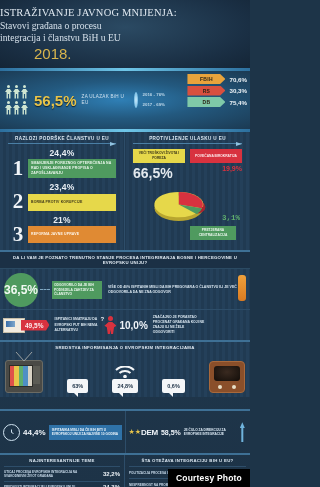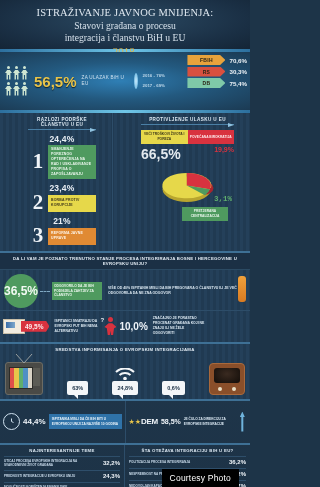--- a/index.html
+++ b/index.html
@@ -2,28 +2,28 @@
 <html><head>
 <meta charset="utf-8">
 <style>
   html,body{margin:0;padding:0;background:#1d3448;}
   body{width:250px;height:487px;overflow:hidden;
        font-family:"Liberation Sans",sans-serif;color:#e8edf2;}
   .page{position:relative;width:250px;height:487px;
         background:linear-gradient(180deg,#1b3146 0%,#21394f 40%,#1d3347 100%);}
 
   
-  .header{position:relative;height:49px;
+  .header{position:relative;height:68px;
      background:radial-gradient(ellipse at 50% 40%,#2b4a63 0%,#1a2f44 70%,#142536 100%);
-     text-align:center;padding-top:7px;box-sizing:border-box;}
+     text-align:left;padding-top:7px;box-sizing:border-box;}
   .h-l1{font-family:"Liberation Serif",serif;font-size:10.5px;letter-spacing:.2px;
         color:#dfe8f0;}
   .h-l2{font-family:"Liberation Serif",serif;font-size:9.6px;color:#d5e0ea;margin-top:2px;}
   .h-l3{font-family:"Liberation Serif",serif;font-size:9.6px;color:#d5e0ea;margin-top:1px;}
-  .h-year{font-family:Liberation Serif, serif;font-size:11px;color:#d9b64e;margin-top:2px;}
+  .h-year{font-family:Liberation Sans, sans-serif;font-size:15px;color:#d9b64e;margin-top:2px;margin-left:34px;}
 
   .divider{height:3px;background:linear-gradient(90deg,#2c6f9e,#6fc6e8,#2c6f9e);}
 
   
   .band1{position:relative;height:58px;
     background:radial-gradient(ellipse at 48% 50%,#2f7fb5 0%,#23597f 45%,#1b3a53 100%);
     display:flex;align-items:center;}
   .people{display:grid;grid-template-columns:repeat(3,1fr);gap:1px;margin-left:5px;}
   .pp{width:7px;height:15px;position:relative;}
   .pp i{position:absolute;left:2px;top:0;width:3px;height:3px;border-radius:50%;
@@ -40,21 +40,21 @@
   .entities{position:absolute;right:3px;top:3px;}
   .ent{display:flex;align-items:center;margin-bottom:1.5px;}
   .ent-tag{width:38px;height:10px;font-size:5px;font-weight:bold;color:#2c2416;
      display:flex;align-items:center;justify-content:center;letter-spacing:.3px;
      clip-path:polygon(0 0,86% 0,100% 50%,86% 100%,0 100%);}
   .ent-val{font-size:6.2px;font-weight:bold;color:#eef4f8;margin-left:4px;}
 
   
   .cols{display:flex;background:
      repeating-linear-gradient(90deg,#24405a 0 3px,#203a52 3px 6px);}
-  .col{width:125px;box-sizing:border-box;padding:4px 16px 6px;margin-left:12px;}
+  .col{width:125px;box-sizing:border-box;padding:4px 8px 6px;}
   .col-l{border-right:1px solid #2d4d69;}
   .sec-title{font-size:4.6px;font-weight:bold;letter-spacing:.4px;color:#dce8f2;
      text-align:center;border-bottom:1px solid #4a7fa5;padding-bottom:2px;
      position:relative;}
   .sec-title:after{content:"";position:absolute;right:0;bottom:-3px;
      border-left:6px solid #8fc2e0;border-top:2px solid transparent;
      border-bottom:2px solid transparent;}
 
   .rank{margin-top:4px;}
   .rank-pct{font-size:8.5px;font-weight:bold;color:#e9eff5;text-align:center;
@@ -153,21 +153,21 @@
      border-top:5px solid #f4f6f8;}
   .wifi{position:absolute;left:50%;transform:translateX(-50%);top:-13px;}
   .radio{width:34px;height:30px;background:#8a4f2a;border-radius:4px;position:relative;
      flex:none;border:1px solid #a8693c;}
   .radio .spk{position:absolute;left:4px;top:4px;width:26px;height:15px;
      background:radial-gradient(ellipse at 50% 40%,#3a2a20,#120d09);border-radius:3px;}
   .radio .kn{position:absolute;bottom:3px;width:4px;height:4px;border-radius:50%;
      background:#e8dfc8;}
 
   
-  .band44{display:flex;border-top:2px solid #3e7095;height:42px;}
+  .band44{display:flex;border-top:2px solid #3e7095;height:42px;margin-top:12px;}
   .h44{flex:1;display:flex;align-items:center;padding:0 3px;
      background:radial-gradient(ellipse at 60% 50%,#2a6b99 0%,#1e4a6b 60%,#1b3consumer 100%);}
   .h58{flex:1;display:flex;align-items:center;padding:6px 3px;
      background:radial-gradient(ellipse at 40% 50%,#2a6b99 0%,#1e4a6b 60%,#1b3consumer 100%);
      border-left:1px solid #2d4d69;}
   .pinbadge{width:15px;height:15px;border-radius:50%;border:1.5px solid #cfe2f0;
      display:flex;align-items:center;justify-content:center;flex:none;}
   .v444{font-size:8px;font-weight:bold;color:#eef3f8;margin-left:3px;}
   .bluenote{background:#2f72a8;color:#eaf3fa;font-size:3.2px;font-weight:bold;
      line-height:1.45;padding:3px;margin-left:3px;flex:1;}
@@ -184,22 +184,22 @@
   .tbl{width:125px;box-sizing:border-box;padding:3px 4px;}
   .tbl-l{border-right:1px solid #2d4d69;}
   .tbl-h{text-align:center;font-size:4.3px;font-weight:bold;letter-spacing:.3px;
      color:#dce8f2;padding-bottom:3px;}
   .trow{display:flex;align-items:center;justify-content:space-between;
      border-top:1px solid #2e4e6a;padding:2.5px 0;}
   .tlbl{font-size:3.1px;line-height:1.35;color:#c6d8e8;font-weight:bold;
      width:76px;}
   .tval{font-size:6px;font-weight:bold;color:#eef3f8;}
 
-  .courtesy{position:absolute;right:11px;bottom:0;background:#000;color:#fff;
-     font-size:8.5px;font-weight:normal;padding:4px 8px;letter-spacing:.2px;}
+  .courtesy{position:absolute;right:0;bottom:0;background:#000;color:#fff;
+     font-size:8.5px;font-weight:bold;padding:4px 8px;letter-spacing:.2px;}
 </style>
 </head>
 <body>
 
 <div class="page">
 
   <div class="header">
     <div class="h-l1">ISTRAŽIVANJE JAVNOG MNIJENJA:</div>
     <div class="h-l2">Stavovi građana o procesu</div>
     <div class="h-l3">integracija i članstvu BiH u EU</div>

